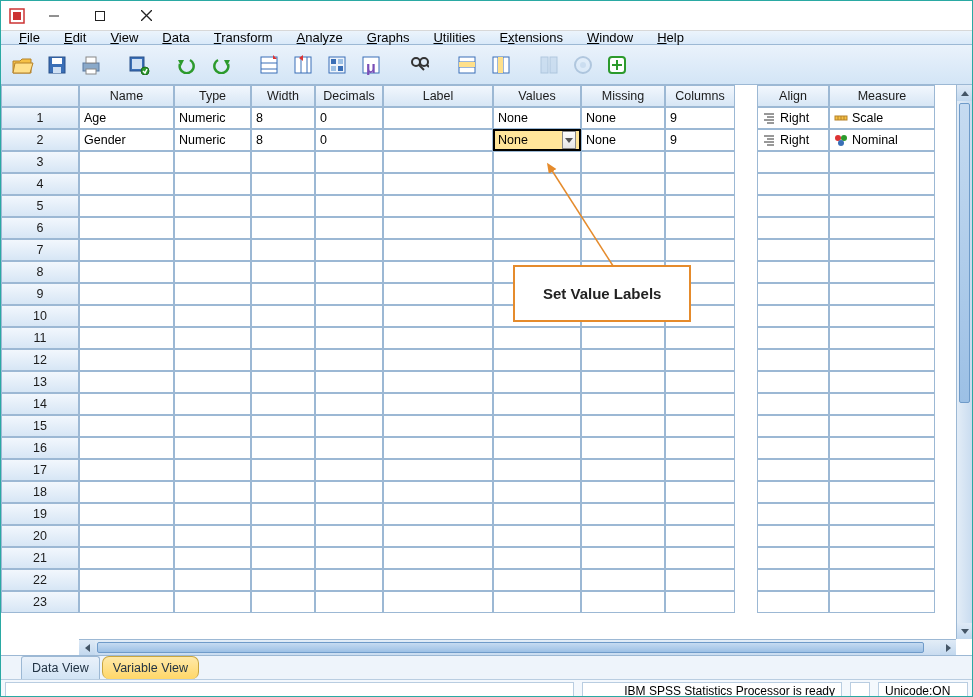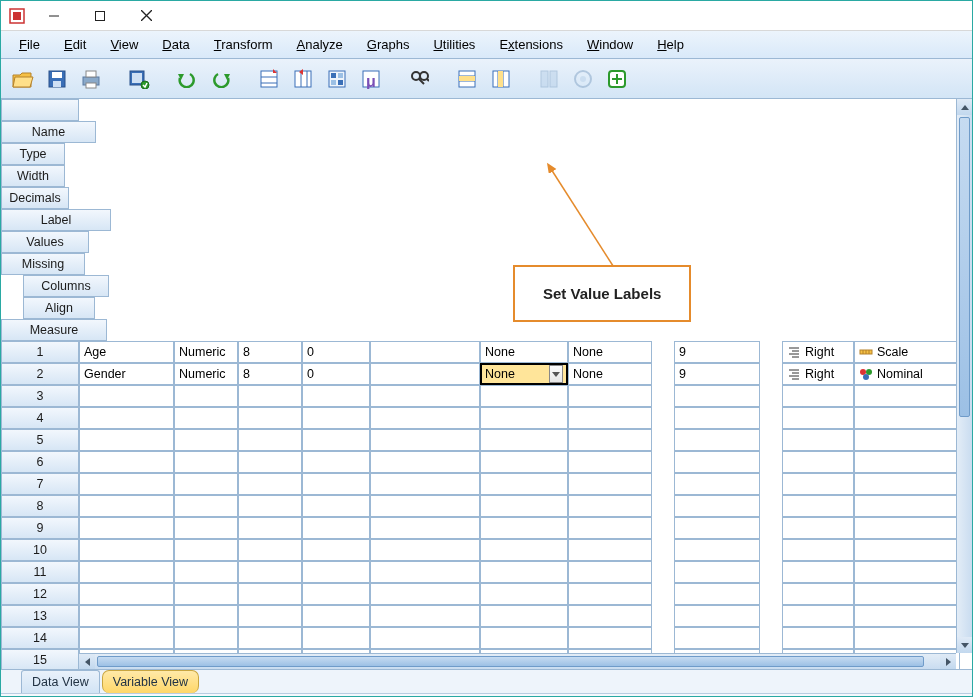--- a/index.html
+++ b/index.html
@@ -6,49 +6,49 @@
   body { width: 973px; height: 697px; background: #fff; overflow: hidden; border:1px solid #2aa9a3; position: relative; }
 
   
   .titlebar { height: 30px; background: #fff; display: flex; align-items: center; padding: 0 8px; border-bottom: 1px solid #d8d8d8; }
   .titlebar .app-icon { width:16px; height:16px; margin-right:6px; display:inline-block; }
   .titlebar .title { font-size: 12px; color: #222; flex:1; }
   .titlebar .win-controls { display:flex; gap:0; }
   .titlebar .win-btn { width:46px; height:30px; display:flex; align-items:center; justify-content:center; font-size:13px; color:#222; cursor:pointer; }
 
   
-  .menubar { height: 28px; background: linear-gradient(#ecf4fc, #d9e9f9); display:flex; align-items:center; padding: 0 6px; font-size:13px; border-bottom:1px solid #9cb8d4; }
+  .menubar { height: 14px; background: linear-gradient(#ecf4fc, #d9e9f9); display:flex; align-items:center; padding: 0 6px; font-size:13px; border-bottom:1px solid #9cb8d4; }
   .menubar .menu-item { padding: 2px 12px; cursor:pointer; }
   .menubar .menu-item .ul { text-decoration: underline; }
 
   
   .toolbar { height: 40px; background: linear-gradient(#eaf2fb, #d3e5f6); display:flex; align-items:center; padding: 0 8px; gap:6px; border-bottom:1px solid #9cb8d4; }
   .toolbar .tb-btn { width:28px; height:28px; display:flex; align-items:center; justify-content:center; border:1px solid transparent; border-radius:3px; cursor:pointer; }
   .toolbar .sep { width:8px; }
 
   
   .grid-wrap { position:relative; height: 570px; overflow:hidden; }
   .grid { display:grid; border-collapse: collapse; }
   .hdr-cell, .row-hdr, .cell {
     border: 1px solid #9cb8d4; font-size:12.5px; height:22px; display:flex; align-items:center; padding:0 4px;
   }
-  .hdr-row { display:flex;flex-direction:column; }
+  .hdr-row { display:flex; }
   .hdr-cell { background: linear-gradient(#f2f7fd, #d7e6f5); justify-content:center; color:#1b1b1b; font-weight:400; }
   .row-hdr { background: linear-gradient(#f2f7fd, #d7e6f5); justify-content:center; color:#1b1b1b; }
   .body-row { display:flex; }
   .cell { background:#fff; color:#000; overflow:hidden; white-space:nowrap; }
   .cell.sel { background:#ffe59a; border:1px solid #000; position:relative; box-shadow: inset 0 0 0 1px #000; }
   .cell .dd { margin-left:auto; width:14px; height:18px; background:linear-gradient(#fcfcfc,#e6e6e6); border:1px solid #888; display:flex; align-items:center; justify-content:center; }
   .cell .dd::after { content:""; border-left:4px solid transparent; border-right:4px solid transparent; border-top:5px solid #555; }
 
   .icon-sq { width:14px; height:14px; margin-right:4px; display:inline-block; flex:0 0 auto; }
 
   
-  .c0{width:78px;} .c1{width:95px;} .c2{width:64px;} .c3{width:64px;} .c4{width:68px;}
-  .c5{width:110px;} .c6{width:88px;} .c7{width:84px;} .c8{width:86px;margin-left:22px;} .c9{width:72px;margin-left:22px;} .c10{width:106px;}
+  .c0{width:78px;} .c1{width:95px;} .c2{width:77px;} .c3{width:64px;} .c4{width:68px;}
+  .c5{width:110px;} .c6{width:88px;} .c7{width:84px;} .c8{width:70px;} .c9{width:72px;margin-left:22px;} .c10{width:106px;}
 
   
   .vscroll { position:absolute; right:0; top:0; width:16px; height: calc(100% - 16px); background:linear-gradient(90deg,#e3edf7,#c9dcf0); border-left:1px solid #9cb8d4; }
   .vscroll .thumb { position:absolute; left:2px; right:2px; top:2px; height:40px; background:linear-gradient(#c6dbf1,#9cc0e5); border:1px solid #6f9bc9; border-radius:2px; }
   .vscroll .arrow { position:absolute; left:0; right:0; height:16px; background:linear-gradient(#dfeaf6,#c2d8ee); display:flex; align-items:center; justify-content:center; }
   .vscroll .arrow::after{content:"";border-left:4px solid transparent;border-right:4px solid transparent;}
   .vscroll .arrow.up{top:0;} .vscroll .arrow.up::after{border-bottom:5px solid #456;}
   .vscroll .arrow.dn{bottom:0;} .vscroll .arrow.dn::after{border-top:5px solid #456;}
 
   .hscroll { position:absolute; left:78px; bottom:0; right:16px; height:16px; background:linear-gradient(#e3edf7,#c9dcf0); border-top:1px solid #9cb8d4; }
@@ -494,20 +494,46 @@
         <div class="cell c3"></div>
         <div class="cell c4"></div>
         <div class="cell c5"></div>
         <div class="cell c6"></div>
         <div class="cell c7"></div>
         <div class="cell c8"></div>
         <div class="cell c9"></div>
         <div class="cell c10"></div>
       </div>
       <div class="body-row">
+        <div class="row-hdr c0">17</div>
+        <div class="cell c1"></div>
+        <div class="cell c2"></div>
+        <div class="cell c3"></div>
+        <div class="cell c4"></div>
+        <div class="cell c5"></div>
+        <div class="cell c6"></div>
+        <div class="cell c7"></div>
+        <div class="cell c8"></div>
+        <div class="cell c9"></div>
+        <div class="cell c10"></div>
+      </div>
+      <div class="body-row">
+        <div class="row-hdr c0">18</div>
+        <div class="cell c1"></div>
+        <div class="cell c2"></div>
+        <div class="cell c3"></div>
+        <div class="cell c4"></div>
+        <div class="cell c5"></div>
+        <div class="cell c6"></div>
+        <div class="cell c7"></div>
+        <div class="cell c8"></div>
+        <div class="cell c9"></div>
+        <div class="cell c10"></div>
+      </div>
+      <div class="body-row">
         <div class="row-hdr c0">19</div>
         <div class="cell c1"></div>
         <div class="cell c2"></div>
         <div class="cell c3"></div>
         <div class="cell c4"></div>
         <div class="cell c5"></div>
         <div class="cell c6"></div>
         <div class="cell c7"></div>
         <div class="cell c8"></div>
         <div class="cell c9"></div>

